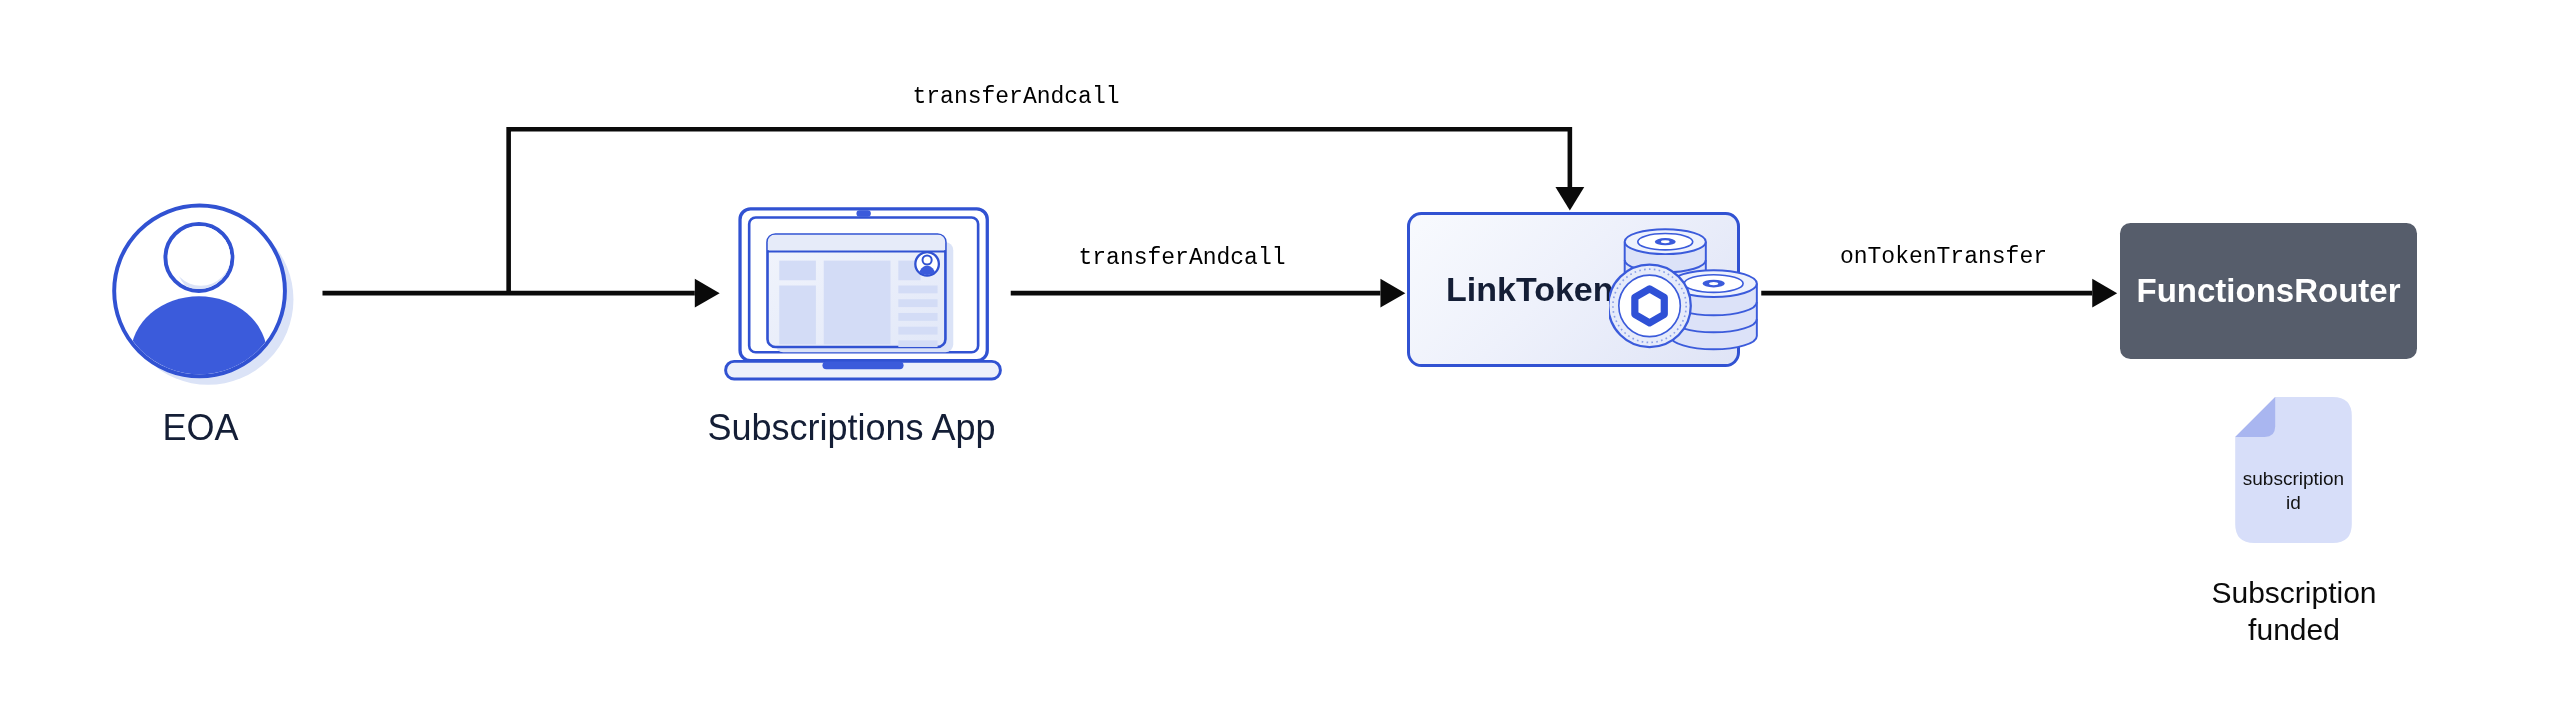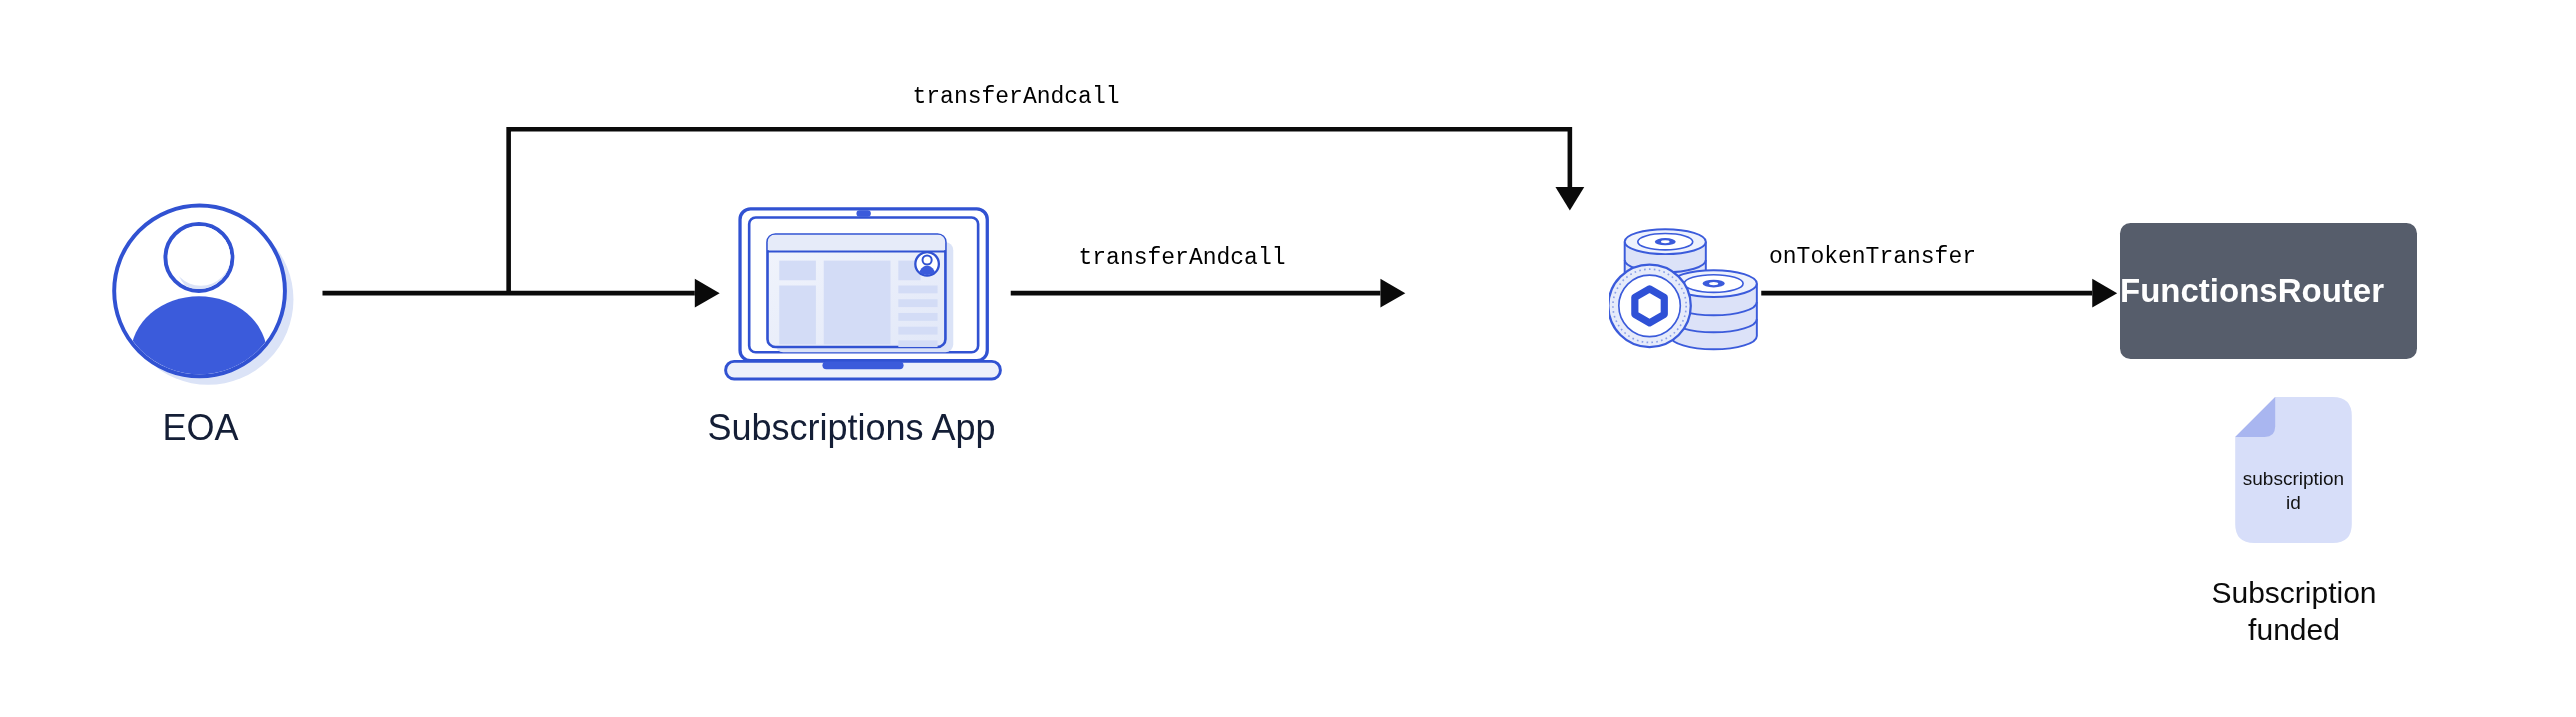--- a/index.html
+++ b/index.html
@@ -50,21 +50,21 @@
     display:flex;align-items:center;
   }
   .linktoken-box .box-label{
     padding-left:36px;font-weight:bold;font-size:34px;color:var(--dark_navy);white-space:nowrap;
   }
   .coins-svg{position:absolute;left:1609px;top:218px;z-index:4;}
 
   .router-box{
     position:absolute;left:2120px;top:223px;width:297px;height:136px;z-index:3;
     background:var(--slate_gray);border-radius:10.5px;
-    display:flex;align-items:center;justify-content:flex-start;
+    display:flex;align-items:center;justify-content:center;
   }
   .router-box .box-label{
     color:#ffffff;font-weight:bold;font-size:33px;white-space:nowrap;
   }
 
   .doc-text{
     position:absolute;left:2233px;top:467px;width:121px;z-index:4;
     font-size:19px;line-height:23.6px;color:#121212;text-align:center;
   }
   .doc-caption{
@@ -87,21 +87,21 @@
 
     <path class="edge-line" d="M1542,447 H2106"></path>
     <polygon class="edge-head" points="2106,425 2106,469 2144,447"></polygon>
 
     <path class="edge-line" d="M2687,447 H3192"></path>
     <polygon class="edge-head" points="3192,425 3192,469 3230,447"></polygon>
   </svg>
 
   <div class="mono-label" style="left:885px;top:83px;width:262px;">transferAndcall</div>
   <div class="mono-label" style="left:1049px;top:244px;width:266px;">transferAndcall</div>
-  <div class="mono-label" style="left:1740px;top:243px;width:265px;">onTokenTransfer</div>
+  <div class="mono-label" style="left:1782px;top:243px;width:265px;text-align:right;">onTokenTransfer</div>
 
   <svg class="icon-abs" style="left:105px;top:199px;" width="197" height="197" viewBox="0 0 300 300">
     <defs>
       <clipPath id="eoaClip">
           <circle cx="144" cy="140" r="127"></circle>
         </clipPath>
       <clipPath id="headClip">
           <circle cx="143" cy="89" r="48"></circle>
         </clipPath>
     </defs>
@@ -152,20 +152,23 @@
     <g clip-path="url(#avClip)">
       <circle cx="310" cy="102" r="12" class="f-blue"></circle>
     </g>
     <circle cx="310" cy="81" r="7" class="sb-f-white" stroke-width="3"></circle>
     <rect x="202" y="5" width="22" height="10" rx="5" class="f-blue"></rect>
     <rect x="2" y="236" width="420" height="27" rx="13" fill="#edf0fb" stroke="var(--outline_blue)" stroke-width="4.5"></rect>
     <rect x="150" y="236" width="124" height="12" rx="6" class="f-blue"></rect>
   </svg>
   <div class="node-label" style="left:655px;top:408px;width:393px;">Subscriptions App</div>
 
+  <div class="linktoken-box">
+    <span class="box-label">LinkToken</span>
+  </div>
   <svg class="coins-svg" width="157" height="139" viewBox="0 0 240 212">
 
     <path d="M24,36 L24,116 A62,19 0 0 0 148,116 L148,36" class="f-side" stroke="var(--blue)" stroke-width="3"></path>
     <path d="M24,64 A62,19 0 0 0 148,64" fill="none" stroke="var(--blue)" stroke-width="3"></path>
     <path d="M24,90 A62,19 0 0 0 148,90" fill="none" stroke="var(--blue)" stroke-width="3"></path>
     <ellipse cx="86" cy="36" rx="62" ry="19" class="f-top" stroke="var(--blue)" stroke-width="3"></ellipse>
     <ellipse cx="86" cy="36" rx="42" ry="12.5" fill="#ffffff" stroke="var(--blue)" stroke-width="2.5"></ellipse>
     <ellipse cx="86" cy="36" rx="16" ry="5.5" class="f-blue"></ellipse>
     <ellipse cx="86" cy="36" rx="6.5" ry="2.2" fill="#ffffff"></ellipse>
 

